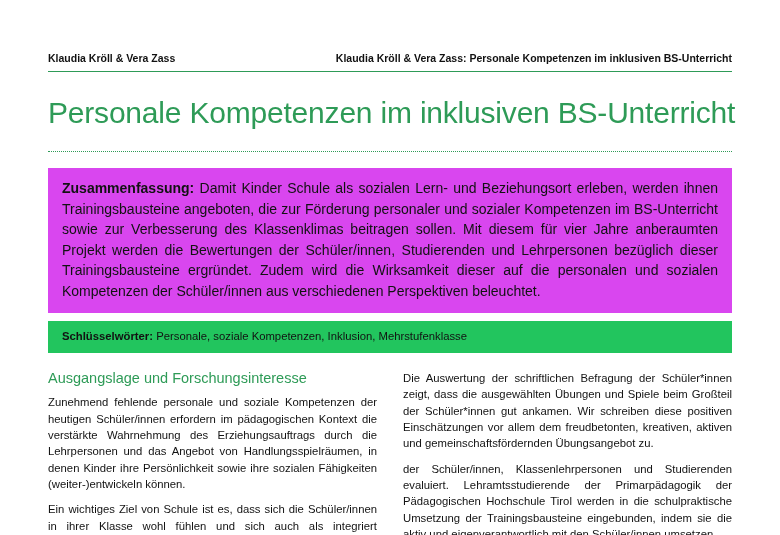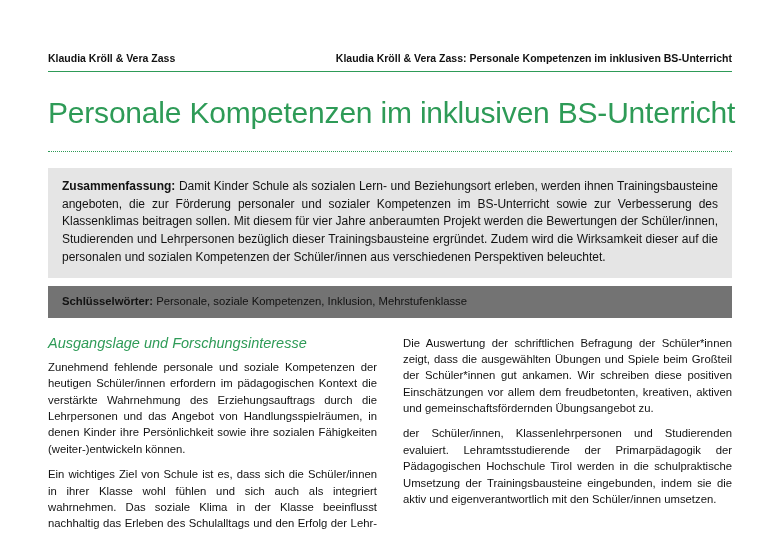--- a/index.html
+++ b/index.html
@@ -66,34 +66,34 @@
 
   .rule-dotted {
     margin-top: 22px;
     border-top: 1px dotted #2e9b57;
     height: 0;
   }
 
   
   .abstract {
     margin-top: 16px;
-    background: #e5e5e5;
+    background: #d946ef;
     padding: 10px 14px 12px 14px;
-    font-size: 12px;
+    font-size: 14px;
     line-height: 1.47;
     text-align: justify;
     color: #121212;
   }
   .abstract b {
     font-weight: bold;
   }
 
   .keywords {
     margin-top: 8px;
-    background: #737373;
+    background: #22c55e;
     padding: 7px 14px 8px 14px;
     font-size: 11.3px;
     line-height: 1.45;
     color: #121212;
   }
   .keywords b {
     font-weight: bold;
   }
 
   
@@ -105,21 +105,20 @@
   .col {
     width: 329px;
   }
 
   .section-heading {
     color: #2e9b57;
     font-size: 14.5px;
     font-weight: normal;
     margin: 0 0 7px 0;
     line-height: 1.2;
-    font-style: italic;
   }
 
   .body-p {
     font-size: 11.3px;
     line-height: 1.45;
     text-align: justify;
     margin: 0 0 9px 0;
     color: #121212;
     hyphens: manual;
   }

